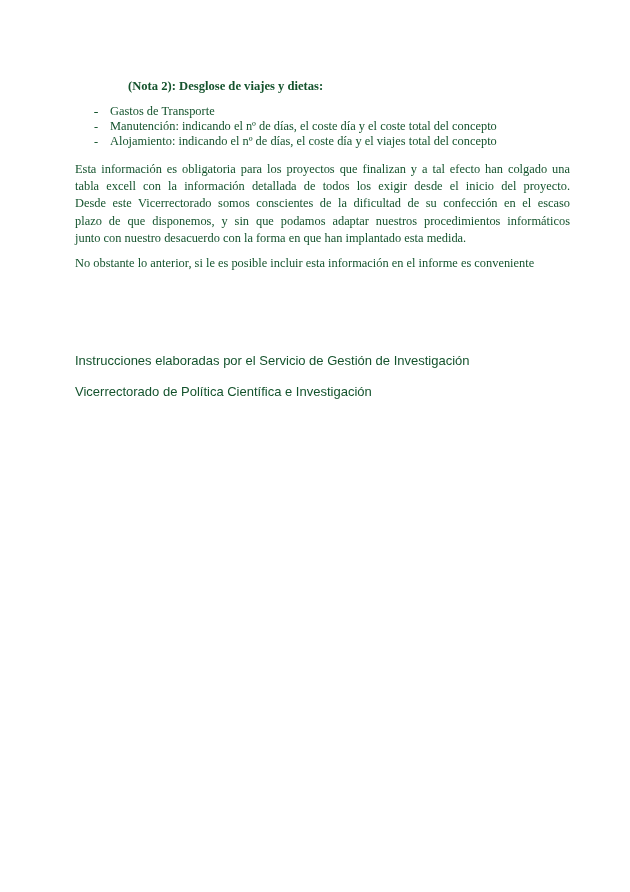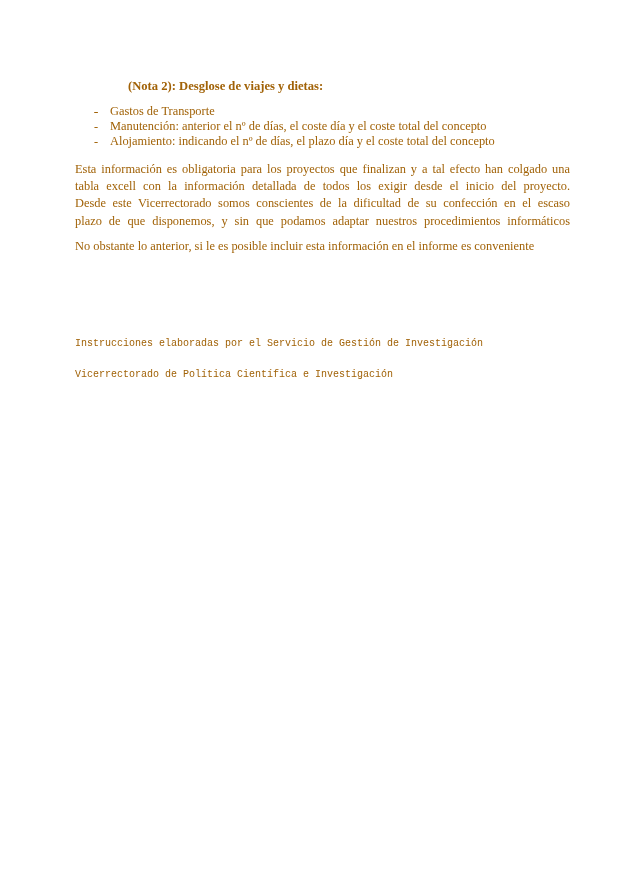--- a/index.html
+++ b/index.html
@@ -1,21 +1,21 @@
 <!DOCTYPE html>
 <html><head>
 <meta charset="utf-8">
 <style>
   * { box-sizing: border-box; }
   html, body { margin: 0; padding: 0; background: #ffffff; }
   body { width: 630px; height: 892px; position: relative; }
 
   .page {
     position: absolute; left: 0; top: 0; width: 630px; height: 892px;
-    background: #ffffff; color: #a16207; overflow: hidden;
+    background: #ffffff; color: #14532d; overflow: hidden;
     font-family: "Liberation Serif", "DejaVu Serif", serif;
     font-size: 12.4px;
   }
   .content { position: absolute; left: 75px; top: 78px; width: 495px; }
 
   .heading {
     margin: 0 0 0 53px;
     font-weight: bold; font-size: 12.6px; line-height: 17px;
     white-space: nowrap;
   }
@@ -28,22 +28,22 @@
   .bullets { list-style: none; margin: 9px 0 0; padding: 0; }
   .bullets li { position: relative; padding-left: 35px; line-height: 15.2px; white-space: nowrap; }
   .dash { position: absolute; left: 19px; }
 
   .para { margin: 11px 0 8px; }
 
   .note { margin: 5px 0 0; line-height: 17.3px; white-space: nowrap; }
 
   .footer {
     margin-top: 82px;
-    font-family: Liberation Mono, monospace;
-    font-size: 10px;
+    font-family: Liberation Sans, sans-serif;
+    font-size: 13px;
   }
   .footer p { margin: 0 0 18px; line-height: 13px; white-space: nowrap; }
 </style>
 </head>
 <body>
 
 <div class="page">
   <div class="content">
 
     <p class="heading">(Nota 2): Desglose de viajes y dietas:</p>
@@ -52,33 +52,34 @@
     <ul class="bullets">
       <li>
         <span class="dash">-</span>
       </li>
       <li>
         <span class="dash">-</span>
         <span class="btext">Gastos de Transporte</span>
       </li>
       <li>
         <span class="dash">-</span>
-        <span class="btext">Manutención: anterior el nº de días, el coste día y el coste total del concepto</span>
+        <span class="btext">Manutención: indicando el nº de días, el coste día y el coste total del concepto</span>
       </li>
       <li>
         <span class="dash">-</span>
-        <span class="btext">Alojamiento: indicando el nº de días, el plazo día y el coste total del concepto</span>
+        <span class="btext">Alojamiento: indicando el nº de días, el coste día y el viajes total del concepto</span>
       </li>
     </ul>
 
     <div class="para jpara">
         <div class="jline">Esta información es obligatoria para los proyectos que finalizan y a tal efecto han colgado una</div>
         <div class="jline">tabla excell con la información detallada de todos los exigir desde el inicio del proyecto.</div>
         <div class="jline">Desde este Vicerrectorado somos conscientes de la dificultad de su confección en el escaso</div>
         <div class="jline">plazo de que disponemos, y sin que podamos adaptar nuestros procedimientos informáticos</div>
+        <div class="jline jlast">junto con nuestro desacuerdo con la forma en que han implantado esta medida.</div>
       </div>
 
     <p class="note">No obstante lo anterior, si le es posible incluir esta información en el informe es conveniente</p>
 
     <div class="footer">
       <p>Instrucciones elaboradas por el Servicio de Gestión de Investigación</p>
       <p>Vicerrectorado de Política Científica e Investigación</p>
     </div>
 
   </div>

